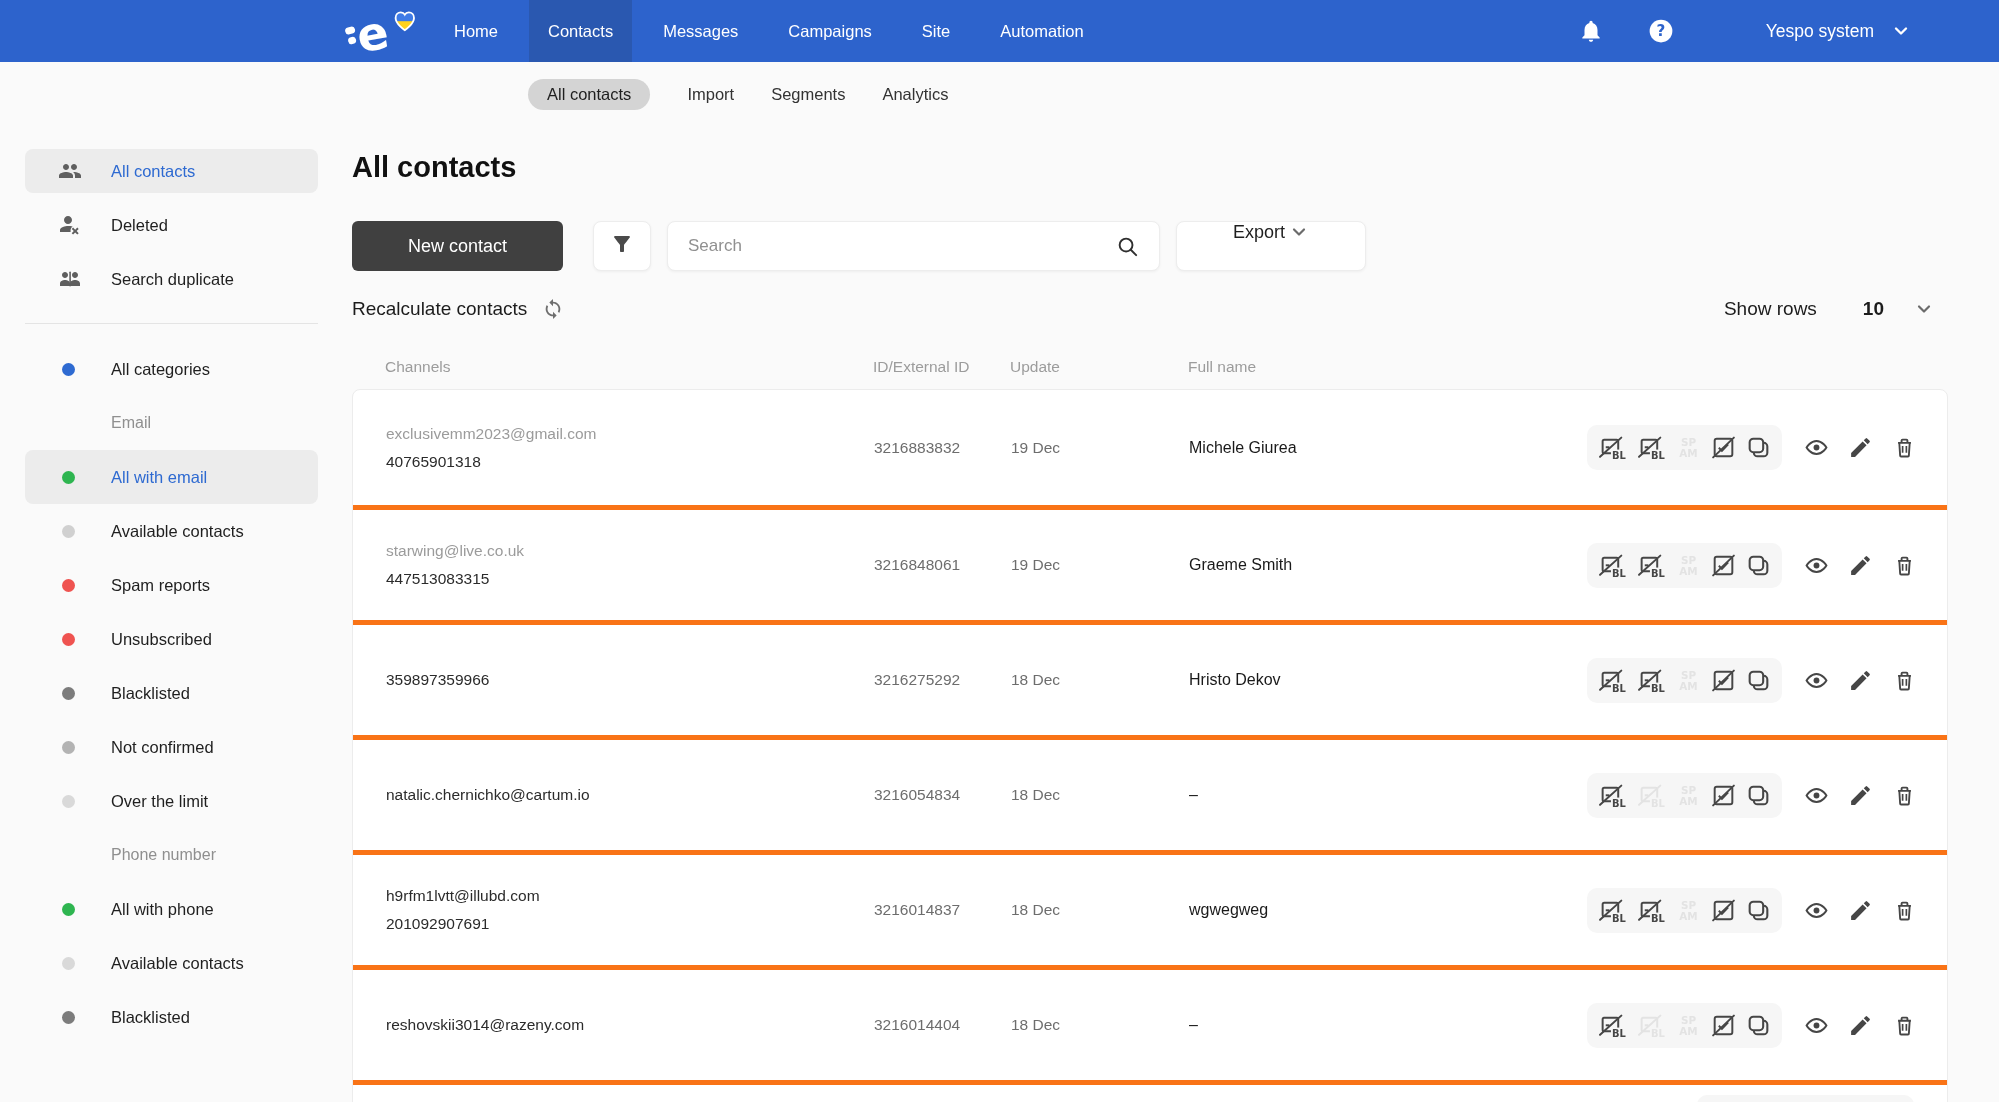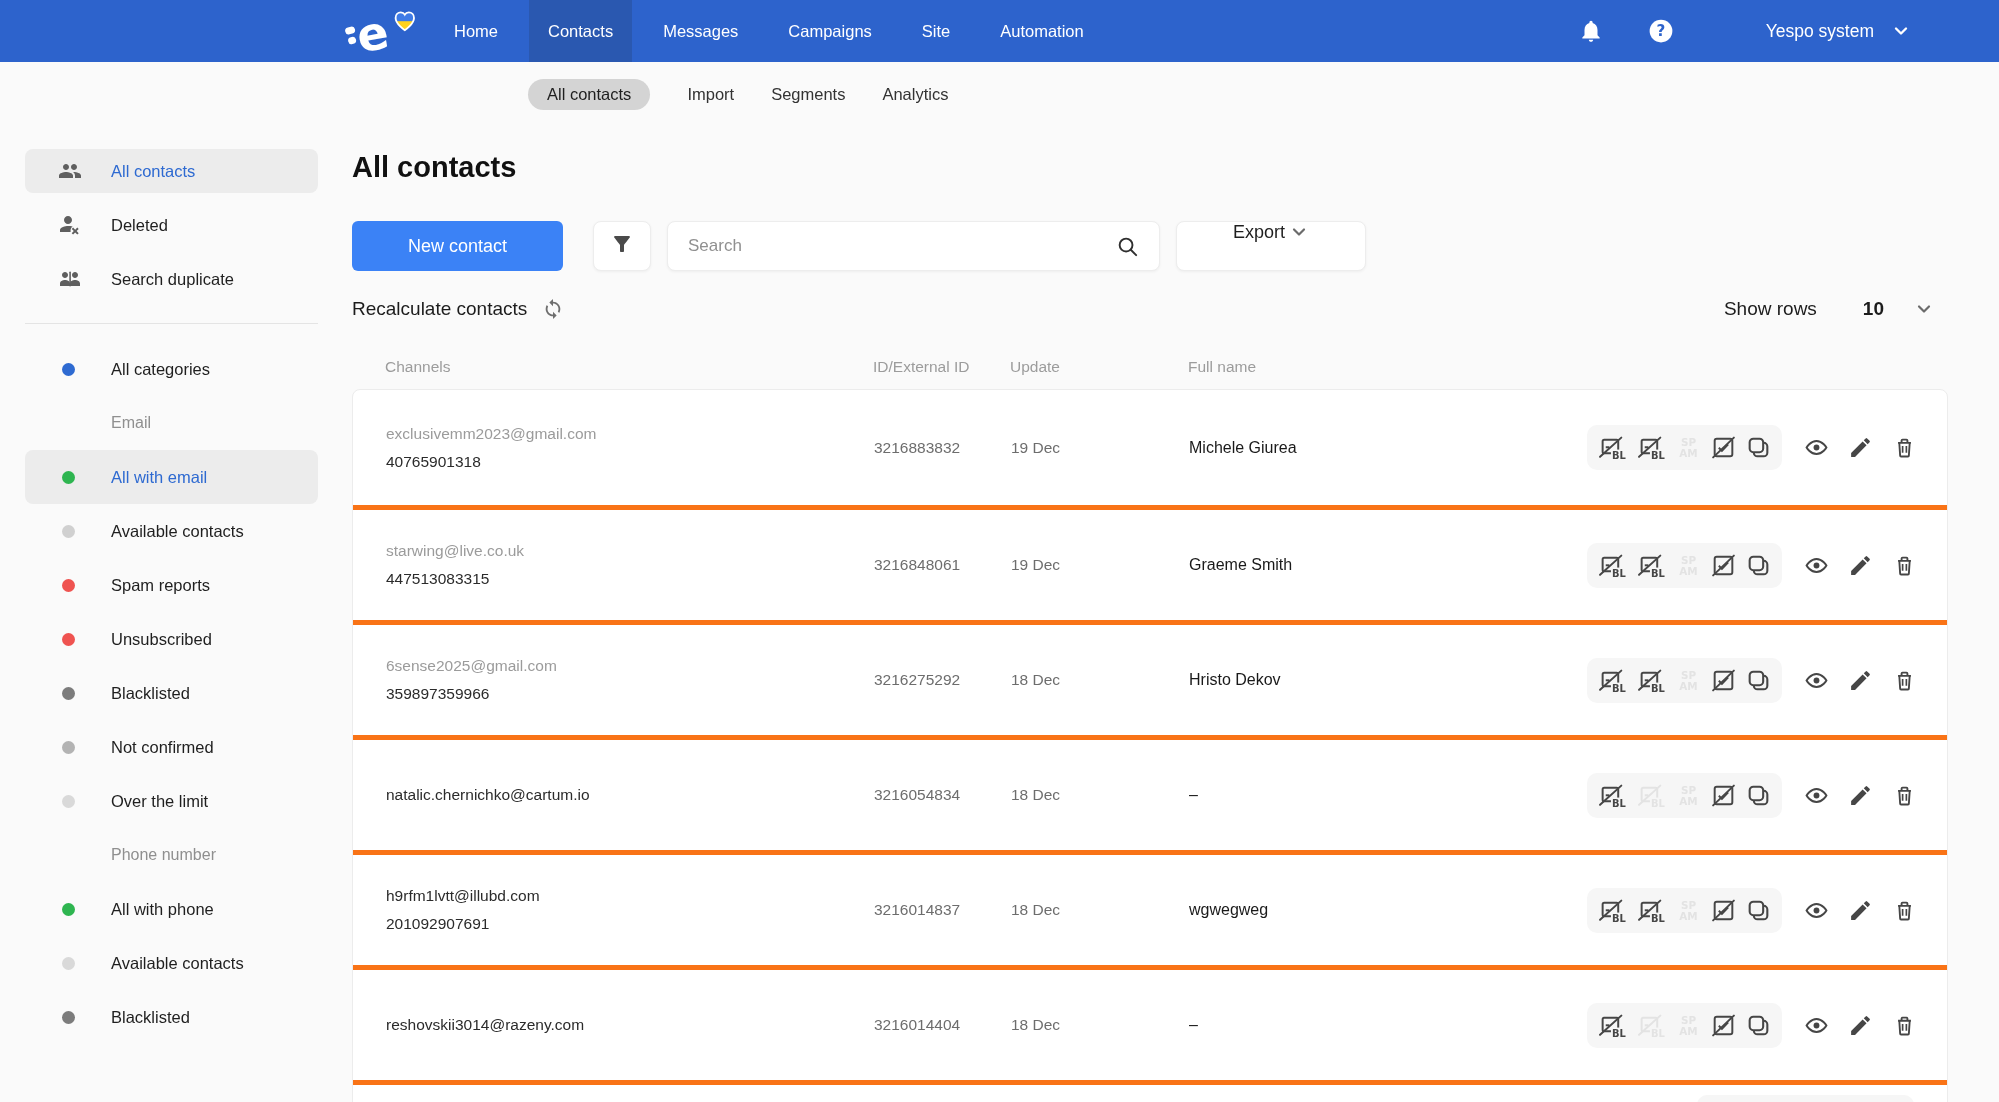--- a/index.html
+++ b/index.html
@@ -49,21 +49,21 @@
   .cat-item .cat-label { font-size:16.5px; color:#1f1f1f; }
   .cat-item.active .cat-label { color:#2e6ad1; }
   .cat-item.cat-header { padding-left:86px; cursor:default; }
   .cat-item.cat-header .cat-label { color:#8f8f8f; font-size:16px; }
 
   
   .page-title { font-size:29px; font-weight:700; color:#111; height:40px; }
   .controls { display:flex; margin-top:30px; height:50px; }
   .card { background:#fff; border:1px solid #ededed; border-radius:8px;
           box-shadow:0 1px 3px rgba(0,0,0,.05); }
-  .btn-primary { width:211px; background:#3b82f6; color:#fff; font-size:18px; font-weight:500;
+  .btn-primary { width:211px; background:#404040; color:#fff; font-size:18px; font-weight:500;
                  border:none; border-radius:6px; display:flex; align-items:center;
                  justify-content:center; cursor:pointer; font-family:inherit; }
   .icon-btn { width:58px; margin-left:30px; display:flex; align-items:center;
               justify-content:center; cursor:pointer; color:#4a4a4a; }
   .icon-btn svg { width:24px; height:24px; }
   .searchbox { flex:0 0 493px; margin-left:16px; display:flex; align-items:center; padding:0 20px; }
   .searchbox input { flex:1; border:none; outline:none; font-size:17px; color:#333;
                      background:transparent; font-family:inherit; }
   .searchbox input::placeholder { color:#909090; }
   .searchbox .mag { width:23px; height:23px; color:#2f2f2f; cursor:pointer; flex-shrink:0; }
@@ -436,21 +436,20 @@
       <span class="aicon small del">
         <svg viewBox="0 0 24 24">
                   <path fill="none" stroke="currentColor" stroke-width="1.8" d="M5.8 7.5h12.4M9.2 7.3V5.3c0-.5.4-.9.9-.9h3.8c.5 0 .9.4.9.9v2M7 7.5l.8 12.2c0 .5.4.9.9.9h6.6c.5 0 .9-.4.9-.9l.8-12.2"></path>
                   <path stroke="currentColor" stroke-width="1.6" fill="none" d="M10.2 10.5v6.5M13.8 10.5v6.5"></path>
                 </svg>
       </span>
     </div>
   </div>
           <div class="trow tgrid">
     <div class="channels">
-      <div class="email muted">6sense2025@gmail.com</div>
       <div class="phone">359897359966</div>
     </div>
     <div class="cid">3216275292</div>
     <div class="cupd">18 Dec</div>
     <div class="cname">Hristo Dekov</div>
     <div class="actions">
       <div class="pill">
         <span class="aicon wide bl-email">
           <svg viewBox="0 0 28 26">
                     <rect x="4.5" y="5.5" width="15" height="13" rx="1.5" fill="none" stroke="currentColor" stroke-width="1.9"></rect>

